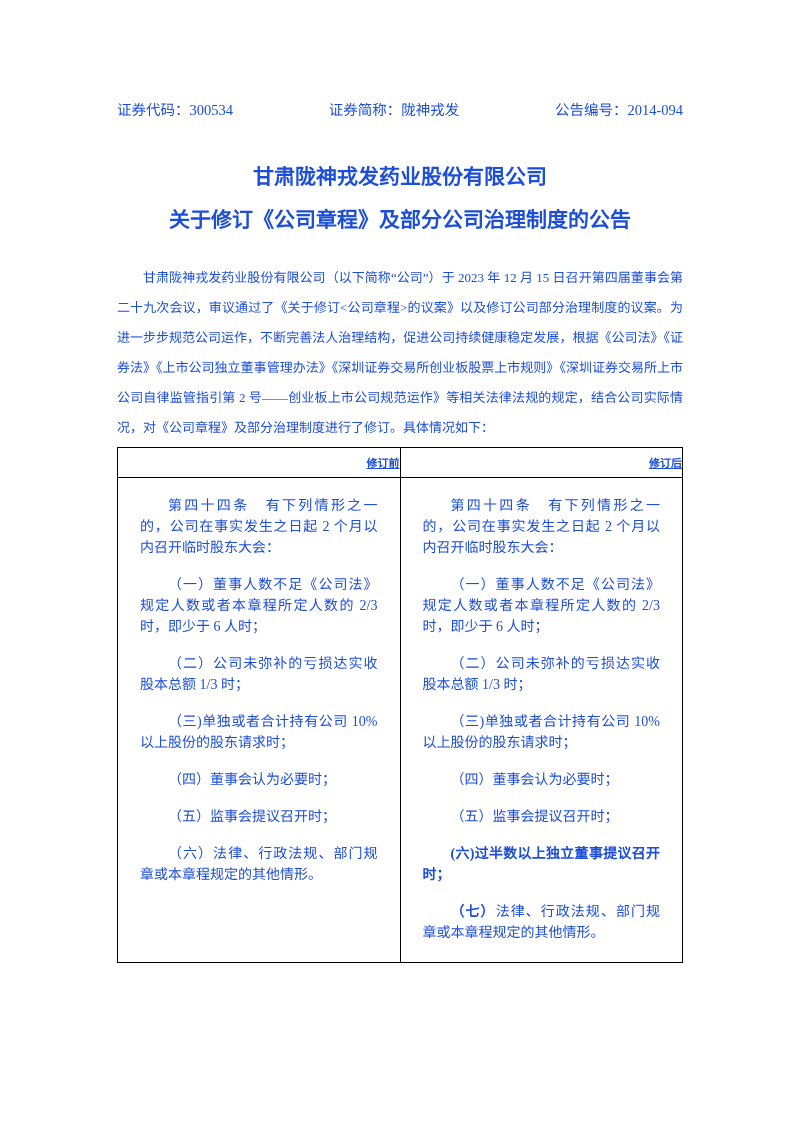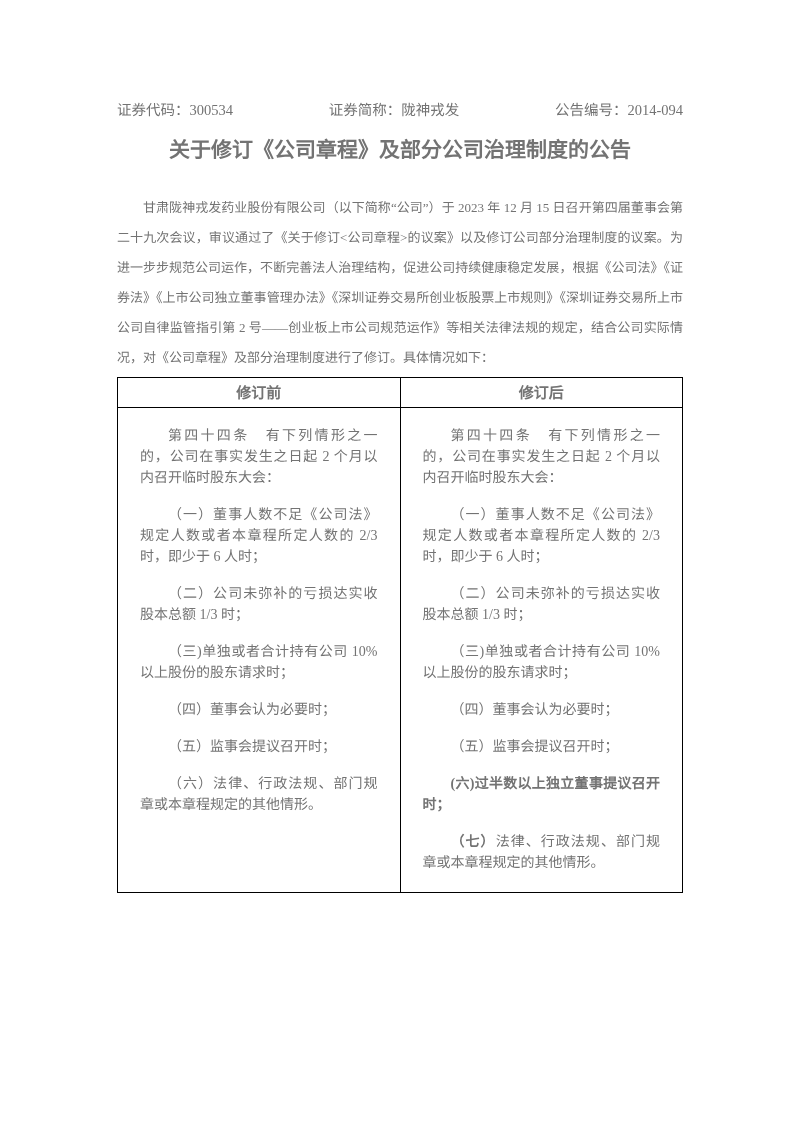--- a/index.html
+++ b/index.html
@@ -2,21 +2,21 @@
 <html lang="zh-CN"><head>
 <meta charset="utf-8">
 <style>
   html, body { margin: 0; padding: 0; background: #ffffff; }
   .page {
     width: 793px;
     height: 1122px;
     box-sizing: border-box;
     margin: 0 auto;
     background: #ffffff;
-    color: #737373;
+    color: #1d4ed8;
     font-family: "Liberation Serif", "DejaVu Serif", serif;
     padding: 100px 110px 0 117px;
     overflow: hidden;
     position: relative;
   }
   .doc-header {
     display: flex;
     justify-content: space-between;
     align-items: baseline;
     font-size: 14.5px;
@@ -62,25 +62,26 @@
     width: 100%;
     border-collapse: collapse;
     table-layout: fixed;
     margin-top: 4px;
   }
   table.revision-table th,
   table.revision-table td {
     border: 1.6px solid #000000;
   }
   table.revision-table th {
-    font-size: 15px;
+    font-size: 11px;
     font-weight: bold;
-    text-align: center;
+    text-align: right;
     padding: 4px 0 3px 0;
     line-height: 22px;
+    text-decoration: underline;
   }
   table.revision-table td {
     vertical-align: top;
     font-size: 14px;
     line-height: 21px;
     padding: 1px 6px 3px 6px;
     text-align: justify;
   }
   .cell-p {
     margin: 16px;
@@ -92,20 +93,21 @@
 <body>
 
 <div class="page">
 
   <div class="doc-header">
     <span>证券代码：300534</span>
     <span>证券简称：陇神戎发</span>
     <span>公告编号：2014-094</span>
   </div>
 
+  <h1 class="title">甘肃陇神戎发药业股份有限公司</h1>
   <h2 class="subtitle">关于修订《公司章程》及部分公司治理制度的公告</h2>
 
 
   <p class="body-paragraph">甘肃陇神戎发药业股份有限公司（以下简称“公司”）于 2023 年 12 月 15 日召开第四届董事会第二十九次会议，审议通过了《关于修订&lt;公司章程&gt;的议案》以及修订公司部分治理制度的议案。为进一步步规范公司运作，不断完善法人治理结构，促进公司持续健康稳定发展，根据《公司法》《证券法》《上市公司独立董事管理办法》《深圳证券交易所创业板股票上市规则》《深圳证券交易所上市公司自律监管指引第 2 号——创业板上市公司规范运作》等相关法律法规的规定，结合公司实际情况，对《公司章程》及部分治理制度进行了修订。具体情况如下：</p>
 
 
   <table class="revision-table">
     <thead>
       <tr>
         <th>修订前</th>

